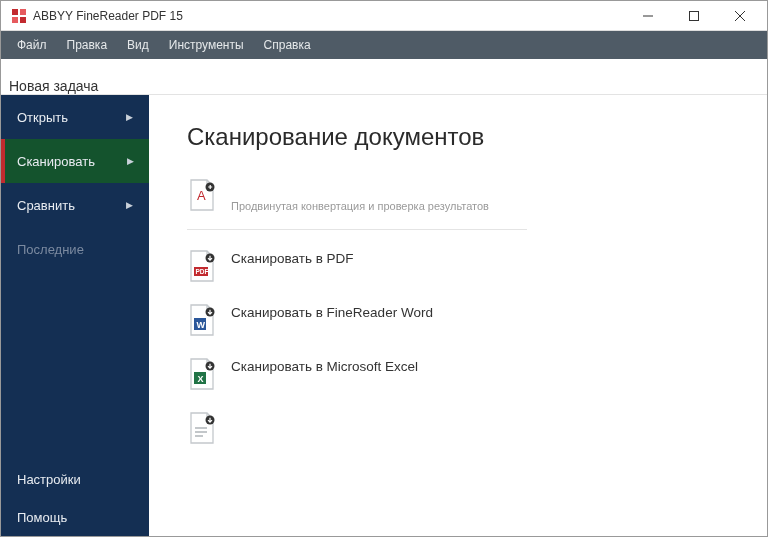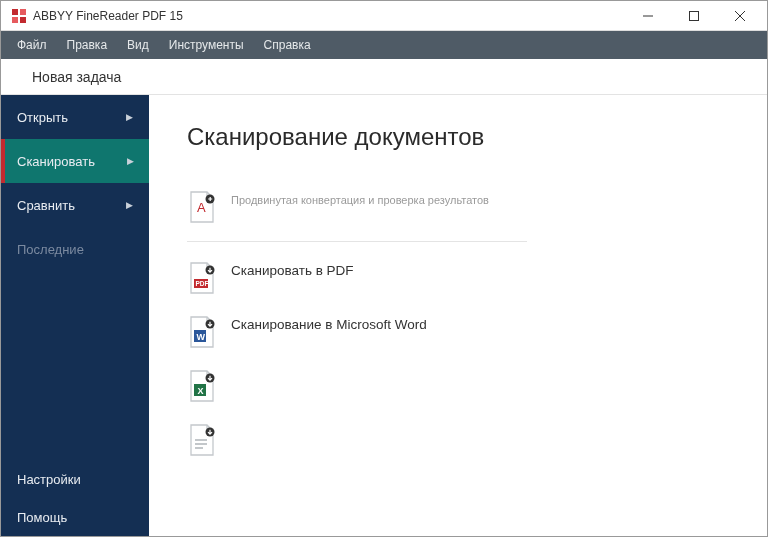--- a/index.html
+++ b/index.html
@@ -11,44 +11,44 @@
     .titlebar .title { font-size: 12px; color: #333; flex: 0 0 auto; }
     .titlebar .spacer { flex: 1; }
     .winbtn { width: 46px; height: 30px; display: flex; align-items: center; justify-content: center; cursor: pointer; }
     .winbtn svg { width: 10px; height: 10px; }
 
     
     .menubar { height: 28px; background: #4f5b66; display: flex; align-items: center; padding: 0 6px; }
     .menuitem { color: #e5e8ea; font-size: 12px; padding: 16px 10px; cursor: pointer; }
 
     
-    .newtask { height: 36px; background: #fff; border-bottom: 1px solid #e3e3e3; display: flex; align-items: center; padding-left: 31px; font-size: 14px; color: #333; }
+    .newtask { height: 36px; background: #fff; border-bottom: 1px solid #e3e3e3; display: flex; align-items: flex-end; padding-left: 8px; font-size: 14px; color: #333; }
 
     
     .body { flex: 1; display: flex; min-height: 0; }
 
     
     .sidebar { width: 148px; background: #142f53; display: flex; flex-direction: column; }
     .side-item { height: 44px; display: flex; align-items: center; color: #e8ecf1; font-size: 13px; padding: 16px 16px; cursor: pointer; position: relative; justify-content: space-between; }
-    .side-item.selected { background: #0f766e; gap: 32px; }
+    .side-item.selected { background: #14532d; gap: 32px; }
     .side-item.selected::before { content: ""; position: absolute; left: 0; top: 0; bottom: 0; width: 4px; background: #c22a2f; }
     .side-item .chev { font-size: 9px; color: #c9d1da; }
     .side-item.muted { color: #7b8aa0; cursor: default; }
     .side-spacer { flex: 1; }
 
     
     .main { flex: 1; background: #fff; padding: 28px 36px 20px 38px; overflow: auto; }
-    .main h1 { font-size: 24px; font-weight: 400; color: #2a2a2a; margin-bottom: 32px; }
+    .main h1 { font-size: 24px; font-weight: 400; color: #2a2a2a; margin-bottom: 20px; }
 
     .task { display: flex; align-items: flex-start; gap: 14px; padding: 7px 0; cursor: pointer; }
     .task .icon { width: 30px; height: 34px; flex-shrink: 0; display: flex; align-items: center; justify-content: center; }
     .task .texts { padding-top: 2px; }
     .task .title { font-size: 13.5px; color: #333; }
     .task .title.link { color: #4d8bc9; }
-    .task .sub { font-size: 11px; color: #9a9a9a; margin-top: 2px; }
+    .task .sub { font-size: 11px; color: #9a9a9a; margin-top: 20px; }
     .divider { border: none; border-top: 1px solid #e4e4e4; margin: 10px 0 12px 0; width: 340px; }
     .tasks .task + .task { margin-top: 6px; }
   </style>
 </head>
 <body>
 
 <div class="titlebar">
   <span class="logo">
     <svg viewBox="0 0 16 16">
         <rect x="1" y="1" width="6" height="6" fill="#c22a2f"></rect>
@@ -159,35 +159,38 @@
           <svg width="30" height="34" viewBox="0 0 30 34">
               <path d="M4 2 h16 l6 6 v24 h-22 z" fill="#fff" stroke="#c4c8cc" stroke-width="1.3"></path>
               <path d="M20 2 v6 h6" fill="none" stroke="#c4c8cc" stroke-width="1.3"></path>
               <rect x="7" y="15" width="12" height="12" fill="#2b579a"></rect>
               <text x="9.5" y="24.5" font-size="9" fill="#fff" font-weight="bold">W</text>
               <circle cx="23" cy="9" r="4.5" fill="#333"></circle>
               <path d="M23 6.8 v4.4 M21 9.2 l2 2 l2 -2" stroke="#fff" stroke-width="1.2" fill="none"></path>
             </svg>
         </span>
         <div class="texts">
-            <div class="title">Сканирование в Microsoft Word</div>
+            <div class="title">Сканировать в FineReader Word</div>
           </div>
       </div>
 
       <div class="task">
         <span class="icon">
           <svg width="30" height="34" viewBox="0 0 30 34">
               <path d="M4 2 h16 l6 6 v24 h-22 z" fill="#fff" stroke="#c4c8cc" stroke-width="1.3"></path>
               <path d="M20 2 v6 h6" fill="none" stroke="#c4c8cc" stroke-width="1.3"></path>
               <rect x="7" y="15" width="12" height="12" fill="#217346"></rect>
               <text x="10.5" y="24.5" font-size="9" fill="#fff" font-weight="bold">X</text>
               <circle cx="23" cy="9" r="4.5" fill="#333"></circle>
               <path d="M23 6.8 v4.4 M21 9.2 l2 2 l2 -2" stroke="#fff" stroke-width="1.2" fill="none"></path>
             </svg>
         </span>
+        <div class="texts">
+            <div class="title">Сканировать в Microsoft Excel</div>
+          </div>
       </div>
 
 
       <div class="task">
         <span class="icon">
           <svg width="30" height="34" viewBox="0 0 30 34">
               <path d="M4 2 h16 l6 6 v24 h-22 z" fill="#fff" stroke="#c4c8cc" stroke-width="1.3"></path>
               <path d="M20 2 v6 h6" fill="none" stroke="#c4c8cc" stroke-width="1.3"></path>
               <line x1="8" y1="17" x2="20" y2="17" stroke="#b5b9bd" stroke-width="1.6"></line>
               <line x1="8" y1="21" x2="20" y2="21" stroke="#b5b9bd" stroke-width="1.6"></line>

